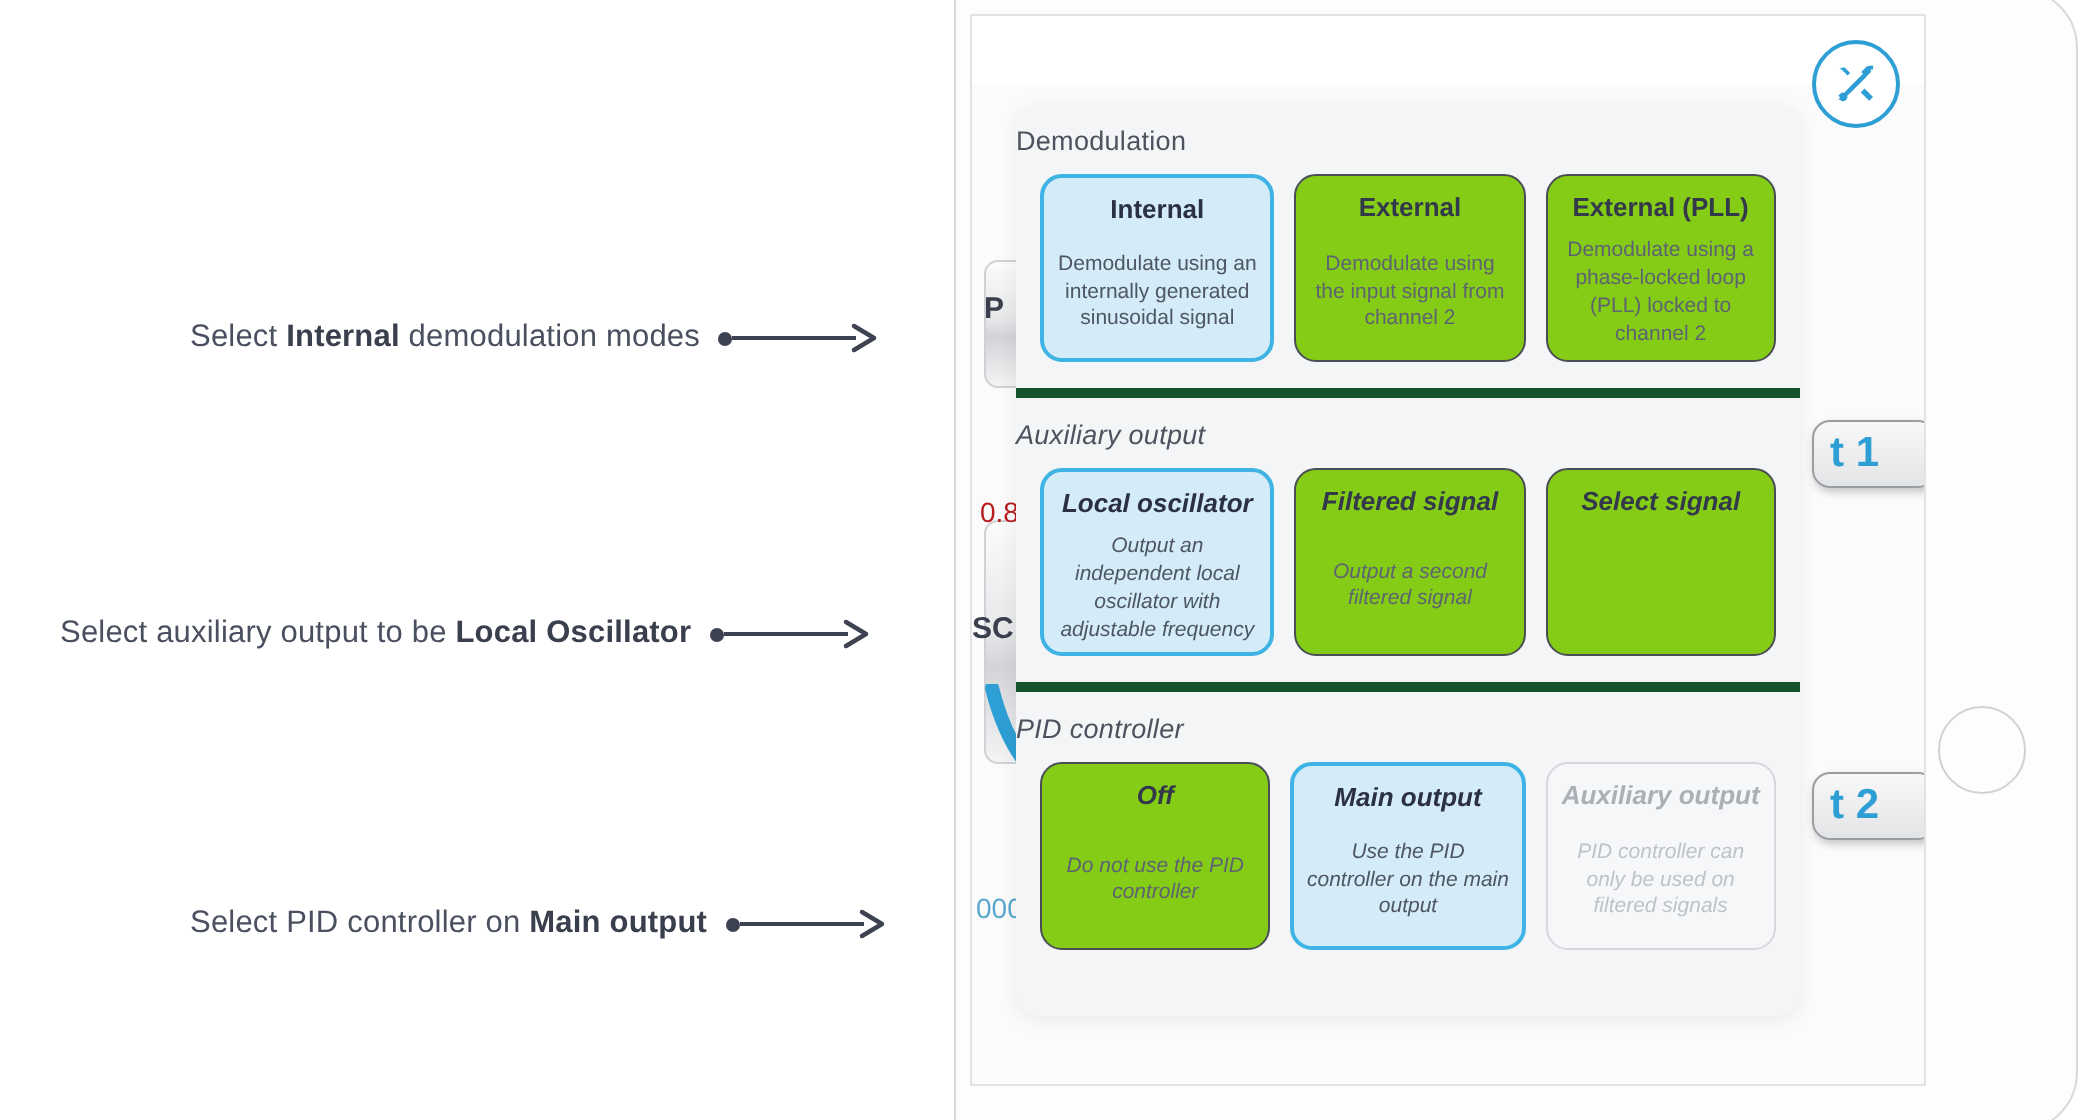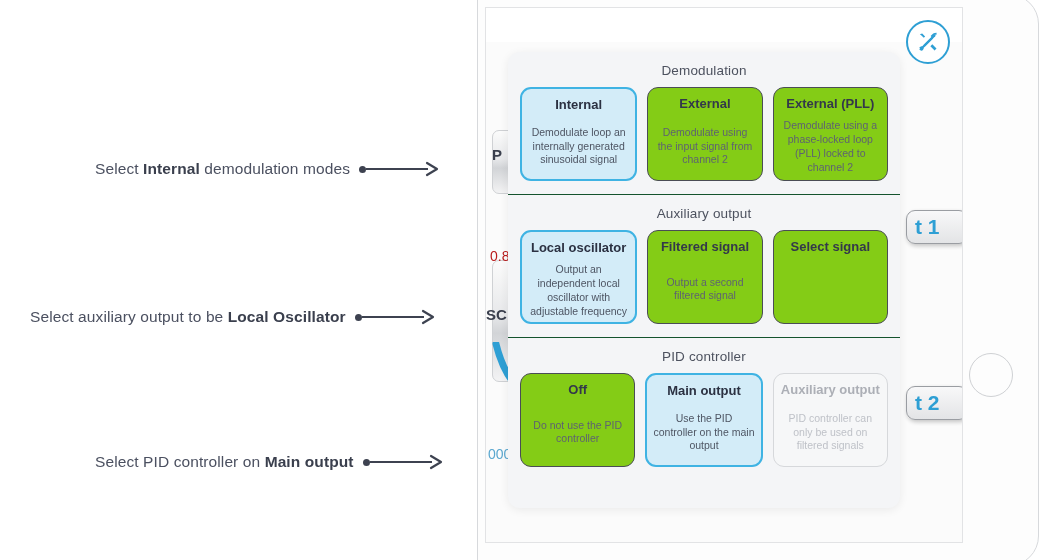--- a/index.html
+++ b/index.html
@@ -92,23 +92,23 @@
   .bg-tab.t2{top:344px;}
 
   
   .overlay{
     position:absolute;left:22px;top:44px;width:392px;height:456px;
     background:#f4f5f7;
     border-radius:12px;
     box-shadow:0 2px 10px rgba(0,0,0,.07);
   }
   .section{position:relative;box-sizing:border-box;}
-  .section + .section{border-top:1px solid #14532d;}
+  .section + .section{border-top:5px solid #14532d;font-style:italic;}
   .section-title{
-    text-align:center;color:#4d525f;font-size:13.5px;
+    color:#4d525f;font-size:13.5px;
     padding:11px 0 9px;letter-spacing:.15px;
     font-family:"Liberation Sans", sans-serif;
   }
   .cards{
     display:flex;justify-content:space-around;align-items:stretch;
     padding:0 12px 13px;gap:10px;
   }
   .card{
     flex:1 1 0;min-width:0;height:94px;
     border-radius:11px;
@@ -229,21 +229,21 @@
       </svg>
     </div>
 
     <div class="overlay">
 
       <div class="section">
         <div class="section-title">Demodulation</div>
         <div class="cards">
           <div class="card selected">
             <div class="card-title">Internal</div>
-            <div class="card-desc">Demodulate loop an internally generated sinusoidal signal</div>
+            <div class="card-desc">Demodulate using an internally generated sinusoidal signal</div>
           </div>
           <div class="card">
             <div class="card-title">External</div>
             <div class="card-desc">Demodulate using the input signal from channel 2</div>
           </div>
           <div class="card">
             <div class="card-title">External (PLL)</div>
             <div class="card-desc">Demodulate using a phase-locked loop (PLL) locked to channel 2</div>
           </div>
         </div>

